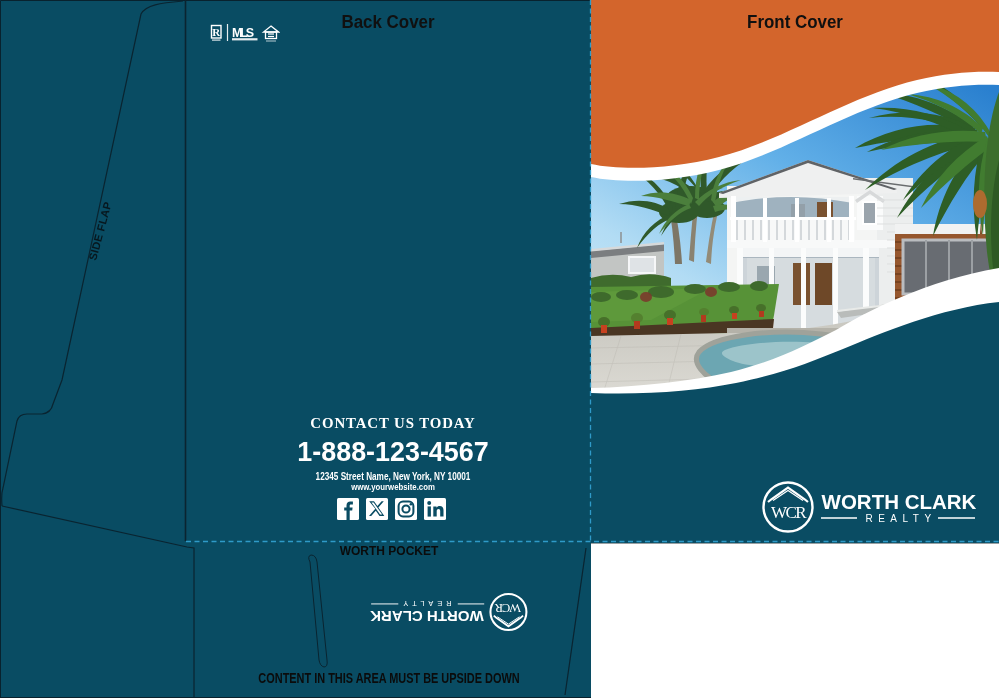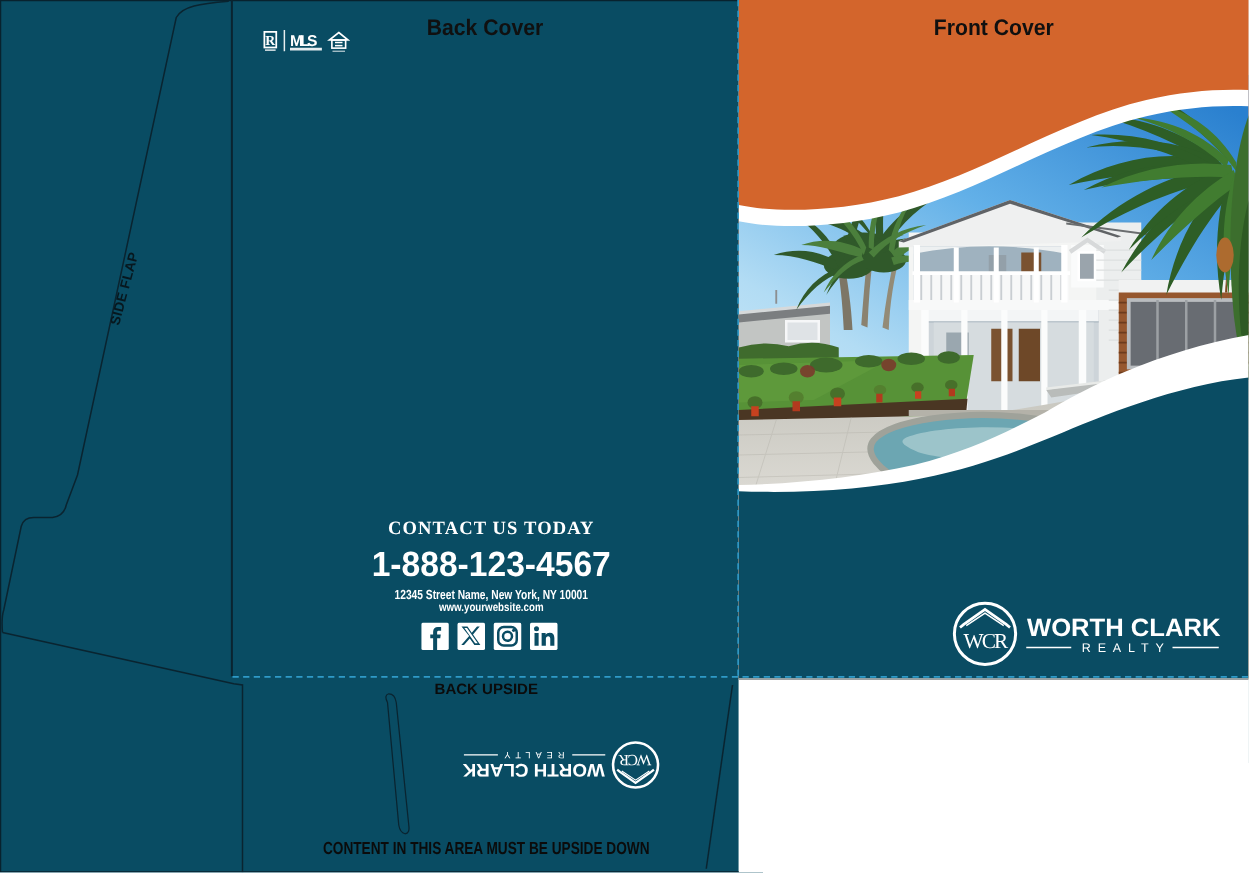--- a/index.html
+++ b/index.html
@@ -345,21 +345,21 @@
     </g>
 
     <g transform="translate(87,0)">
       <rect x="0" y="0" width="22" height="22" rx="1.5" fill="#ffffff"></rect>
       <rect x="3.6" y="8.4" width="3.3" height="10.2" fill="#0a4c63"></rect>
       <circle cx="5.2" cy="4.9" r="2" fill="#0a4c63"></circle>
       <path d="M9.3,8.4 h3.2 v1.4 c0.6,-1 1.7,-1.7 3.3,-1.7 c2.4,0 3.7,1.5 3.7,4.2 v6.3 h-3.3 v-5.7 c0,-1.3 -0.6,-2 -1.6,-2 c-1.1,0 -1.9,0.8 -1.9,2.1 v5.6 H9.3 Z" fill="#0a4c63"></path>
     </g>
   </svg>
 
-  <div class="abs" style="left:186px;top:544px;width:406px;text-align:center;font-weight:bold;font-size:12px;color:#0b0b0b;">BACK UPSIDE</div>
+  <div class="abs" style="left:186px;top:544px;width:406px;text-align:center;font-weight:bold;font-size:12px;color:#0b0b0b;">WORTH POCKET</div>
 
   <div class="abs" style="left:186px;top:670px;width:406px;text-align:center;font-weight:bold;font-size:14px;color:#0b0b0b;transform:scaleX(0.78);">CONTENT IN THIS AREA MUST BE UPSIDE DOWN</div>
 
   <svg class="abs" style="left:760px;top:480px;" width="222" height="54" viewBox="0 0 222 54">
     <g fill="none" stroke="#ffffff">
       <circle cx="28" cy="27" r="24.5" stroke-width="2.4"></circle>
       <path d="M8,22 L11,19.5 L28,7.5 L45,19.5 L48,22" stroke-width="2.2" fill="none"></path>
       <path d="M13,20.5 L28,10.5 L43,20.5" stroke-width="1.2" fill="none"></path>
     </g>
     <text x="28" y="38" text-anchor="middle" font-family="Liberation Serif,serif" font-size="17" fill="#ffffff" letter-spacing="-1.5">WCR</text>

